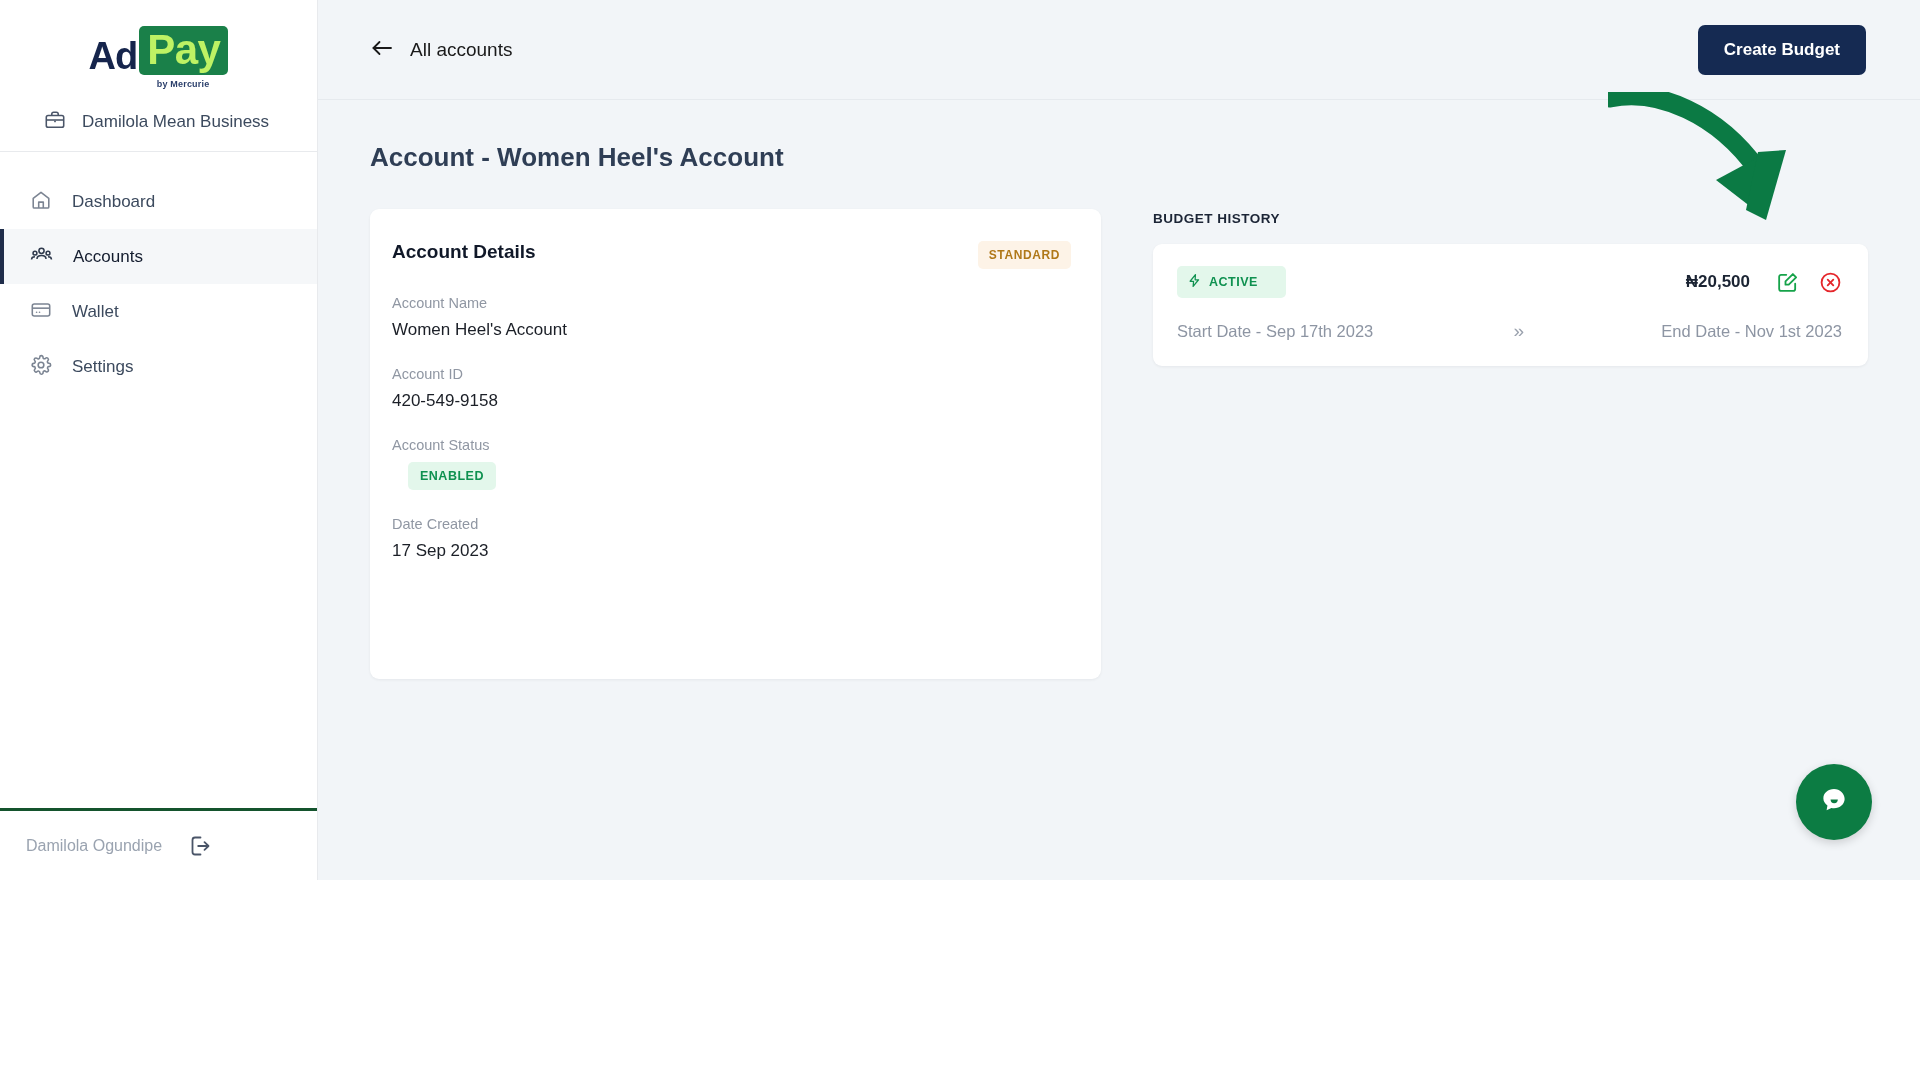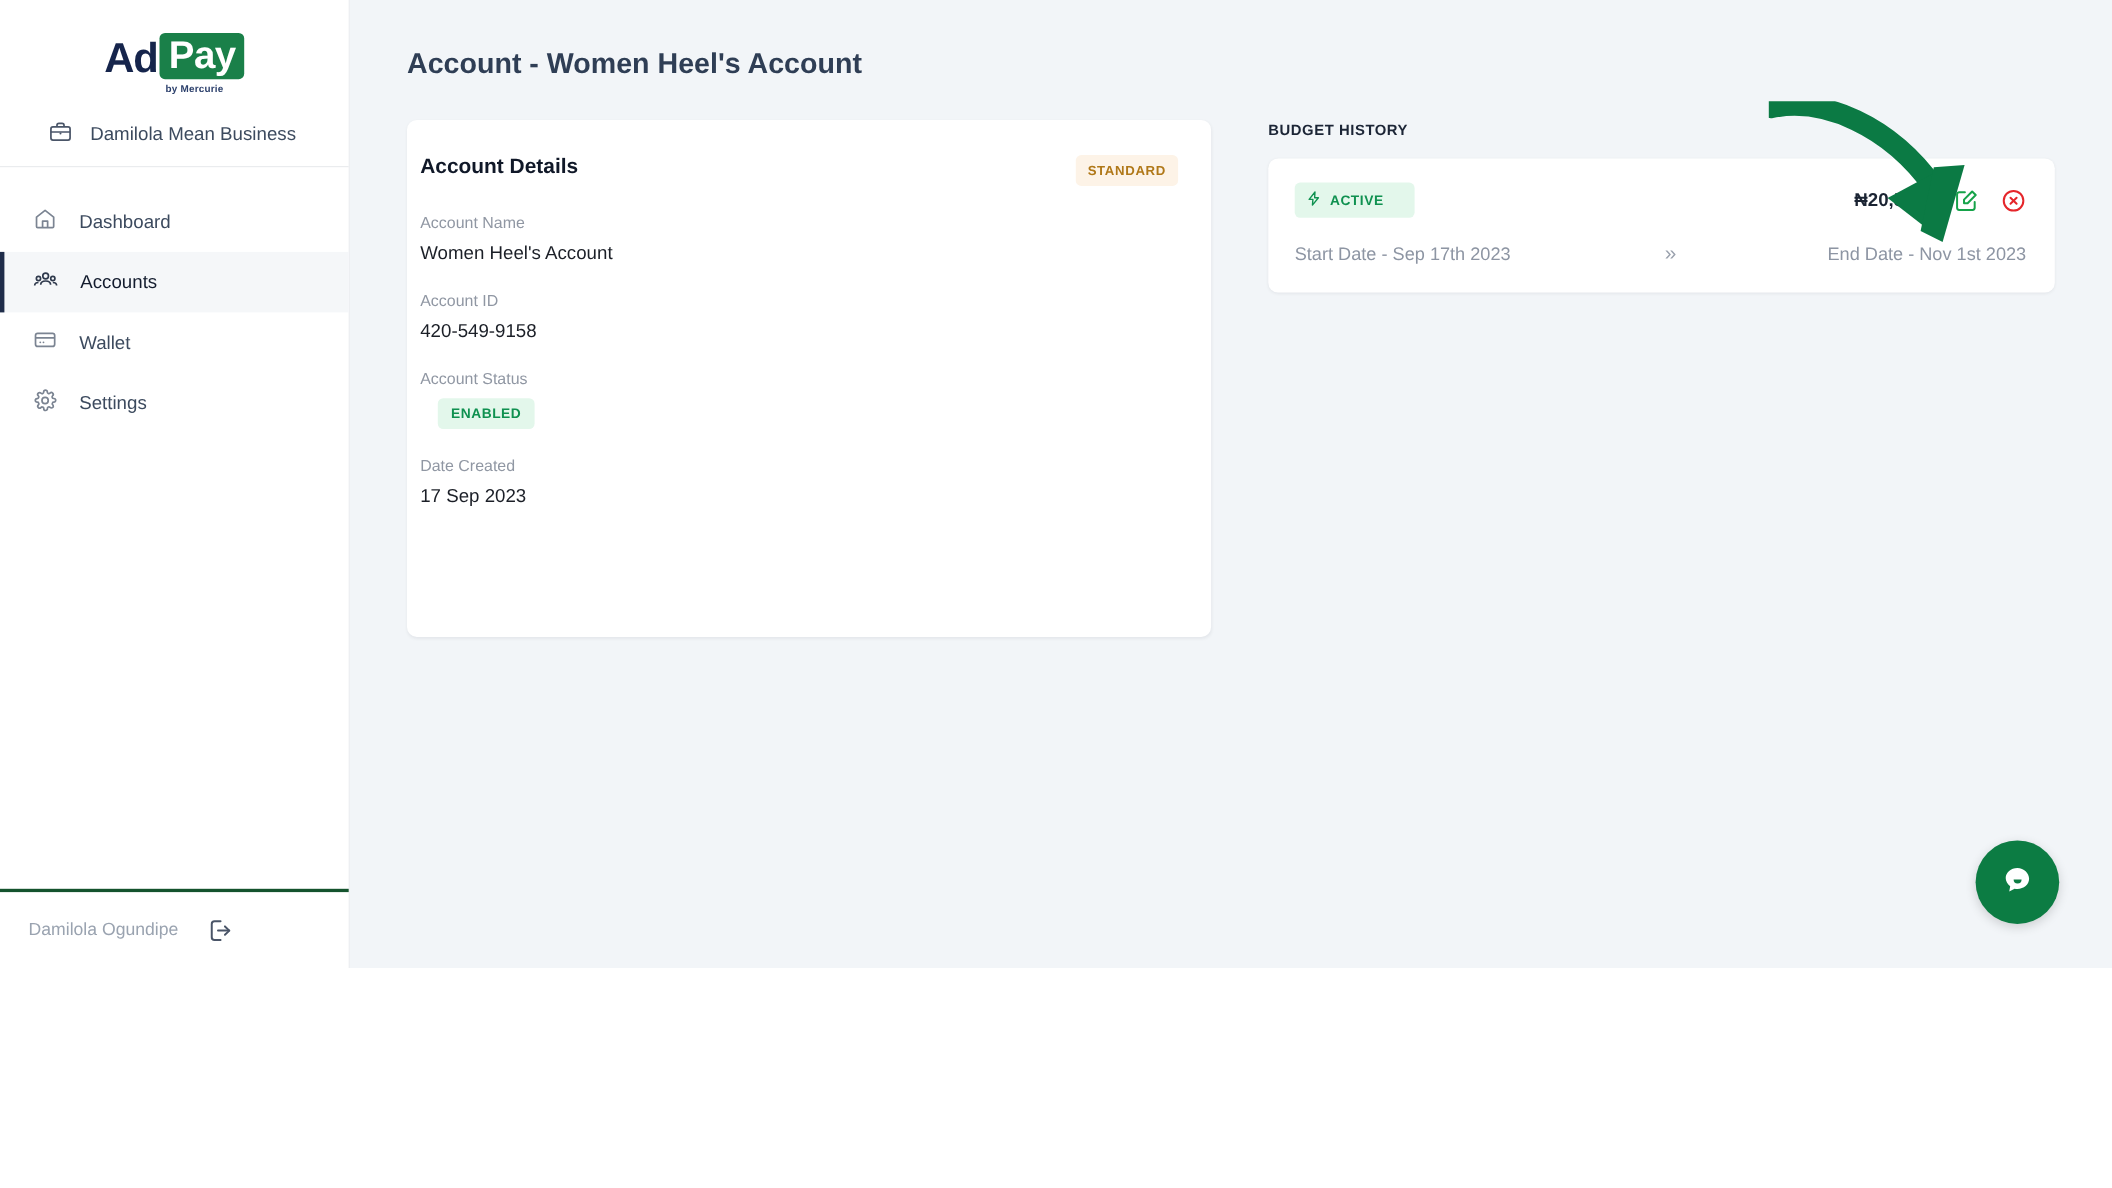--- a/index.html
+++ b/index.html
@@ -51,23 +51,23 @@
     letter-spacing: -1px;
     line-height: 1;
   }
   .logo-pay-box {
     background: #1a8049;
     border-radius: 5px;
     padding: 3px 8px 4px 8px;
     margin-left: 2px;
   }
   .logo-pay {
-    font-size: 35px;
-    font-weight: bold;
-    color: #ffffff;
+    font-size: 42px;
+    font-weight: bold;
+    color: #bef264;
     letter-spacing: -0.5px;
     line-height: 1;
   }
   .logo-tagline {
     position: absolute;
     right: 19px;
     bottom: -14px;
     font-size: 9px;
     font-weight: bold;
     color: #2b3f6b;
@@ -177,21 +177,21 @@
     display: flex;
     padding: 36px 52px 0 52px;
     gap: 52px;
   }
 
   
   .details-card {
     width: 731px;
     background: #ffffff;
     border-radius: 9px;
-    padding: 32px 30px 40px 12px;
+    padding: 32px 30px 40px 22px;
     box-shadow: 0 1px 3px rgba(16,24,40,0.06);
     min-height: 470px;
   }
   .details-head {
     display: flex;
     align-items: flex-start;
     justify-content: space-between;
   }
   .details-title {
     font-size: 19px;
@@ -400,20 +400,32 @@
           <path d="M16.5 8.2 20.5 12l-4 3.8"></path>
           <path d="M10.2 12h10"></path>
         </svg>
       </span>
     </div>
 
   </aside>
 
   <main class="main">
 
+    <div class="topbar">
+      <div class="back-link">
+        <span>
+          <svg width="24" height="20" viewBox="0 0 24 20" fill="none" stroke="#1a1a1a" stroke-width="1.8" stroke-linecap="round" stroke-linejoin="round">
+            <path d="M21 10H3.5"></path>
+            <path d="M9.5 4 3.5 10l6 6"></path>
+          </svg>
+        </span>
+        <span class="back-label">All accounts</span>
+      </div>
+      <button class="create-budget-btn">Create Budget</button>
+    </div>
 
     <h1 class="page-title">Account - Women Heel's Account</h1>
 
     <div class="content">
 
       <section class="details-card">
         <div class="details-head">
           <h2 class="details-title">Account Details</h2>
           <span class="badge-standard">STANDARD</span>
         </div>

